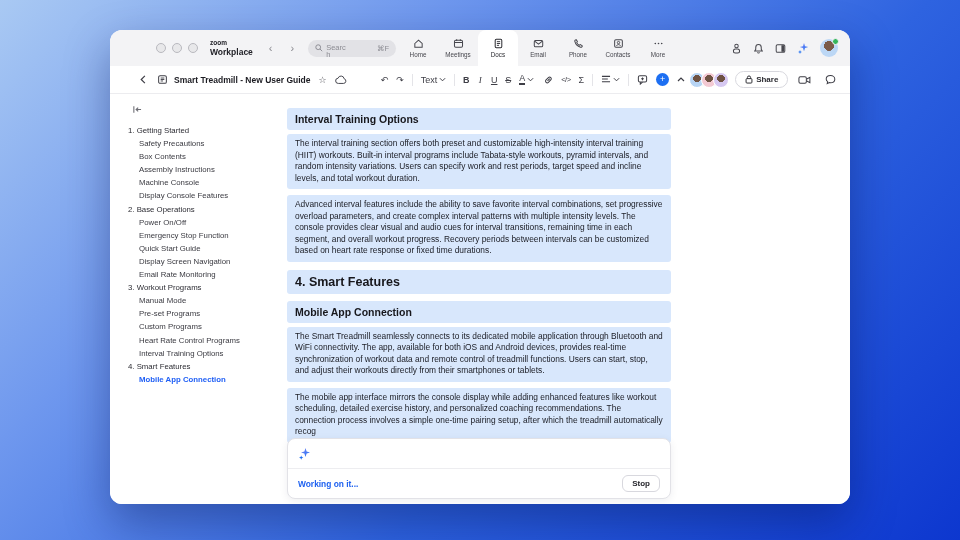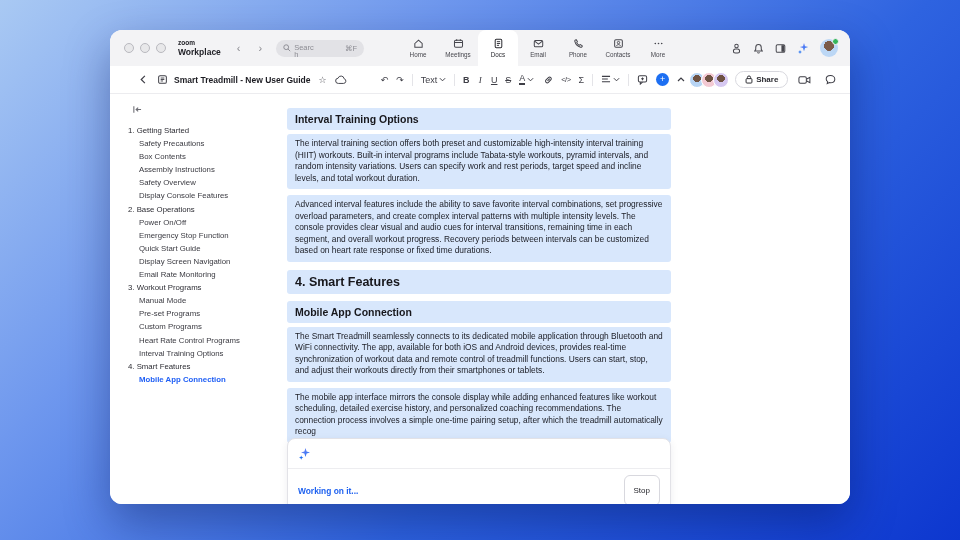--- a/index.html
+++ b/index.html
@@ -3,21 +3,21 @@
 <meta charset="utf-8">
 <style>
   html,body{margin:0;padding:0;width:960px;height:540px;overflow:hidden;
     font-family:"Liberation Sans","DejaVu Sans",sans-serif;}
   .stage{position:absolute;inset:0;width:960px;height:540px;
     background:linear-gradient(135deg,#a9c9f3 0%,#6e97ee 30%,#2e63e0 62%,#0d37cf 100%);}
   .window{position:absolute;left:110px;top:30px;width:740px;height:474px;background:#fff;
     border-radius:12px;box-shadow:0 18px 45px rgba(0,15,80,.38);overflow:hidden;}
 
   
-  .titlebar{position:relative;height:36px;background:#f3f3f5;display:flex;align-items:center;}
+  .titlebar{position:relative;height:36px;background:#f3f3f5;display:flex;align-items:center;padding-left:32px;}
   .lights{display:flex;gap:6px;margin-left:14px;}
   .light{width:8px;height:8px;border-radius:50%;border:1px solid #b9b9bf;background:#e8e8ea;}
   .logo{margin-left:12px;line-height:1;color:#222228;}
   .logo .l1{display:block;font-size:6.5px;font-weight:bold;}
   .logo .l2{display:block;font-size:8.5px;font-weight:bold;margin-top:1px;}
   .navchev{color:#8a8a90;font-size:11px;margin-left:14px;cursor:default;background:none;border:none;padding:0 2px;}
   .search{margin-left:12px;width:88px;height:17px;background:#e2e2e6;border-radius:9px;
     display:flex;align-items:flex-start;padding:2px 7px 0 7px;box-sizing:border-box;color:#8c8c93;overflow:visible;}
   .search svg{margin-top:2px;flex:none;}
   .search-label{display:inline-block;width:23px;word-break:break-all;font-size:7.5px;line-height:7px;margin:2px 0 0 3px;}
@@ -70,22 +70,22 @@
   .blk.h1{font-size:12.5px;font-weight:bold;color:#17171c;padding:5px 8px;margin-top:8px;margin-bottom:7px;}
   .blk.p{font-size:8.4px;line-height:11.5px;color:#20222a;padding:4px 8px 5px 8px;}
 
   .ai-card{position:absolute;left:177px;top:344px;width:384px;background:#fff;border:1px solid #e2e2e7;
     border-radius:8px;box-shadow:0 2px 8px rgba(20,30,60,.07);box-sizing:border-box;}
   .ai-row1{display:flex;align-items:center;gap:7px;padding:8px 10px;}
   .ai-prompt{font-size:8.4px;color:#26262c;}
   .ai-div{height:1px;background:#ededf0;}
   .ai-row2{display:flex;align-items:center;justify-content:space-between;padding:6px 10px;}
   .ai-status{font-size:8.4px;font-weight:bold;color:#1f62f0;}
-  .stop-btn{border:1px solid #d8d8de;background:#fff;border-radius:6px;padding:10px 9px;font-size:8px;
-    font-weight:normal;color:#26262c;cursor:pointer;font-family:inherit;}
+  .stop-btn{border:1px solid #d8d8de;background:#fff;border-radius:6px;padding:3px 9px;font-size:8px;
+    font-weight:bold;color:#26262c;cursor:pointer;font-family:inherit;}
   svg{display:block;}
 </style>
 </head>
 <body>
 
 <div class="stage">
   <div class="window">
 
     <div class="titlebar">
       <div class="lights">
@@ -333,21 +333,21 @@
           <svg width="10" height="9" viewBox="0 0 11 10">
               <path d="M2 1.5v7" stroke="#6d6d74" stroke-width="1.2"></path>
               <path d="M10 5H4.5M6.8 2.8 4.5 5l2.3 2.2" fill="none" stroke="#6d6d74" stroke-width="1.2"></path>
             </svg>
         </button>
         <ul id="outline-list">
             <li class="lvl1">1. Getting Started</li>
             <li class="lvl2">Safety Precautions</li>
             <li class="lvl2">Box Contents</li>
             <li class="lvl2">Assembly Instructions</li>
-            <li class="lvl2">Safety Overview</li>
+            <li class="lvl2">Machine Console</li>
             <li class="lvl2">Display Console Features</li>
             <li class="lvl1">2. Base Operations</li>
             <li class="lvl2">Power On/Off</li>
             <li class="lvl2">Emergency Stop Function</li>
             <li class="lvl2">Quick Start Guide</li>
             <li class="lvl2">Display Screen Navigation</li>
             <li class="lvl2">Email Rate Monitoring</li>
             <li class="lvl1">3. Workout Programs</li>
             <li class="lvl2">Manual Mode</li>
             <li class="lvl2">Pre-set Programs</li>

